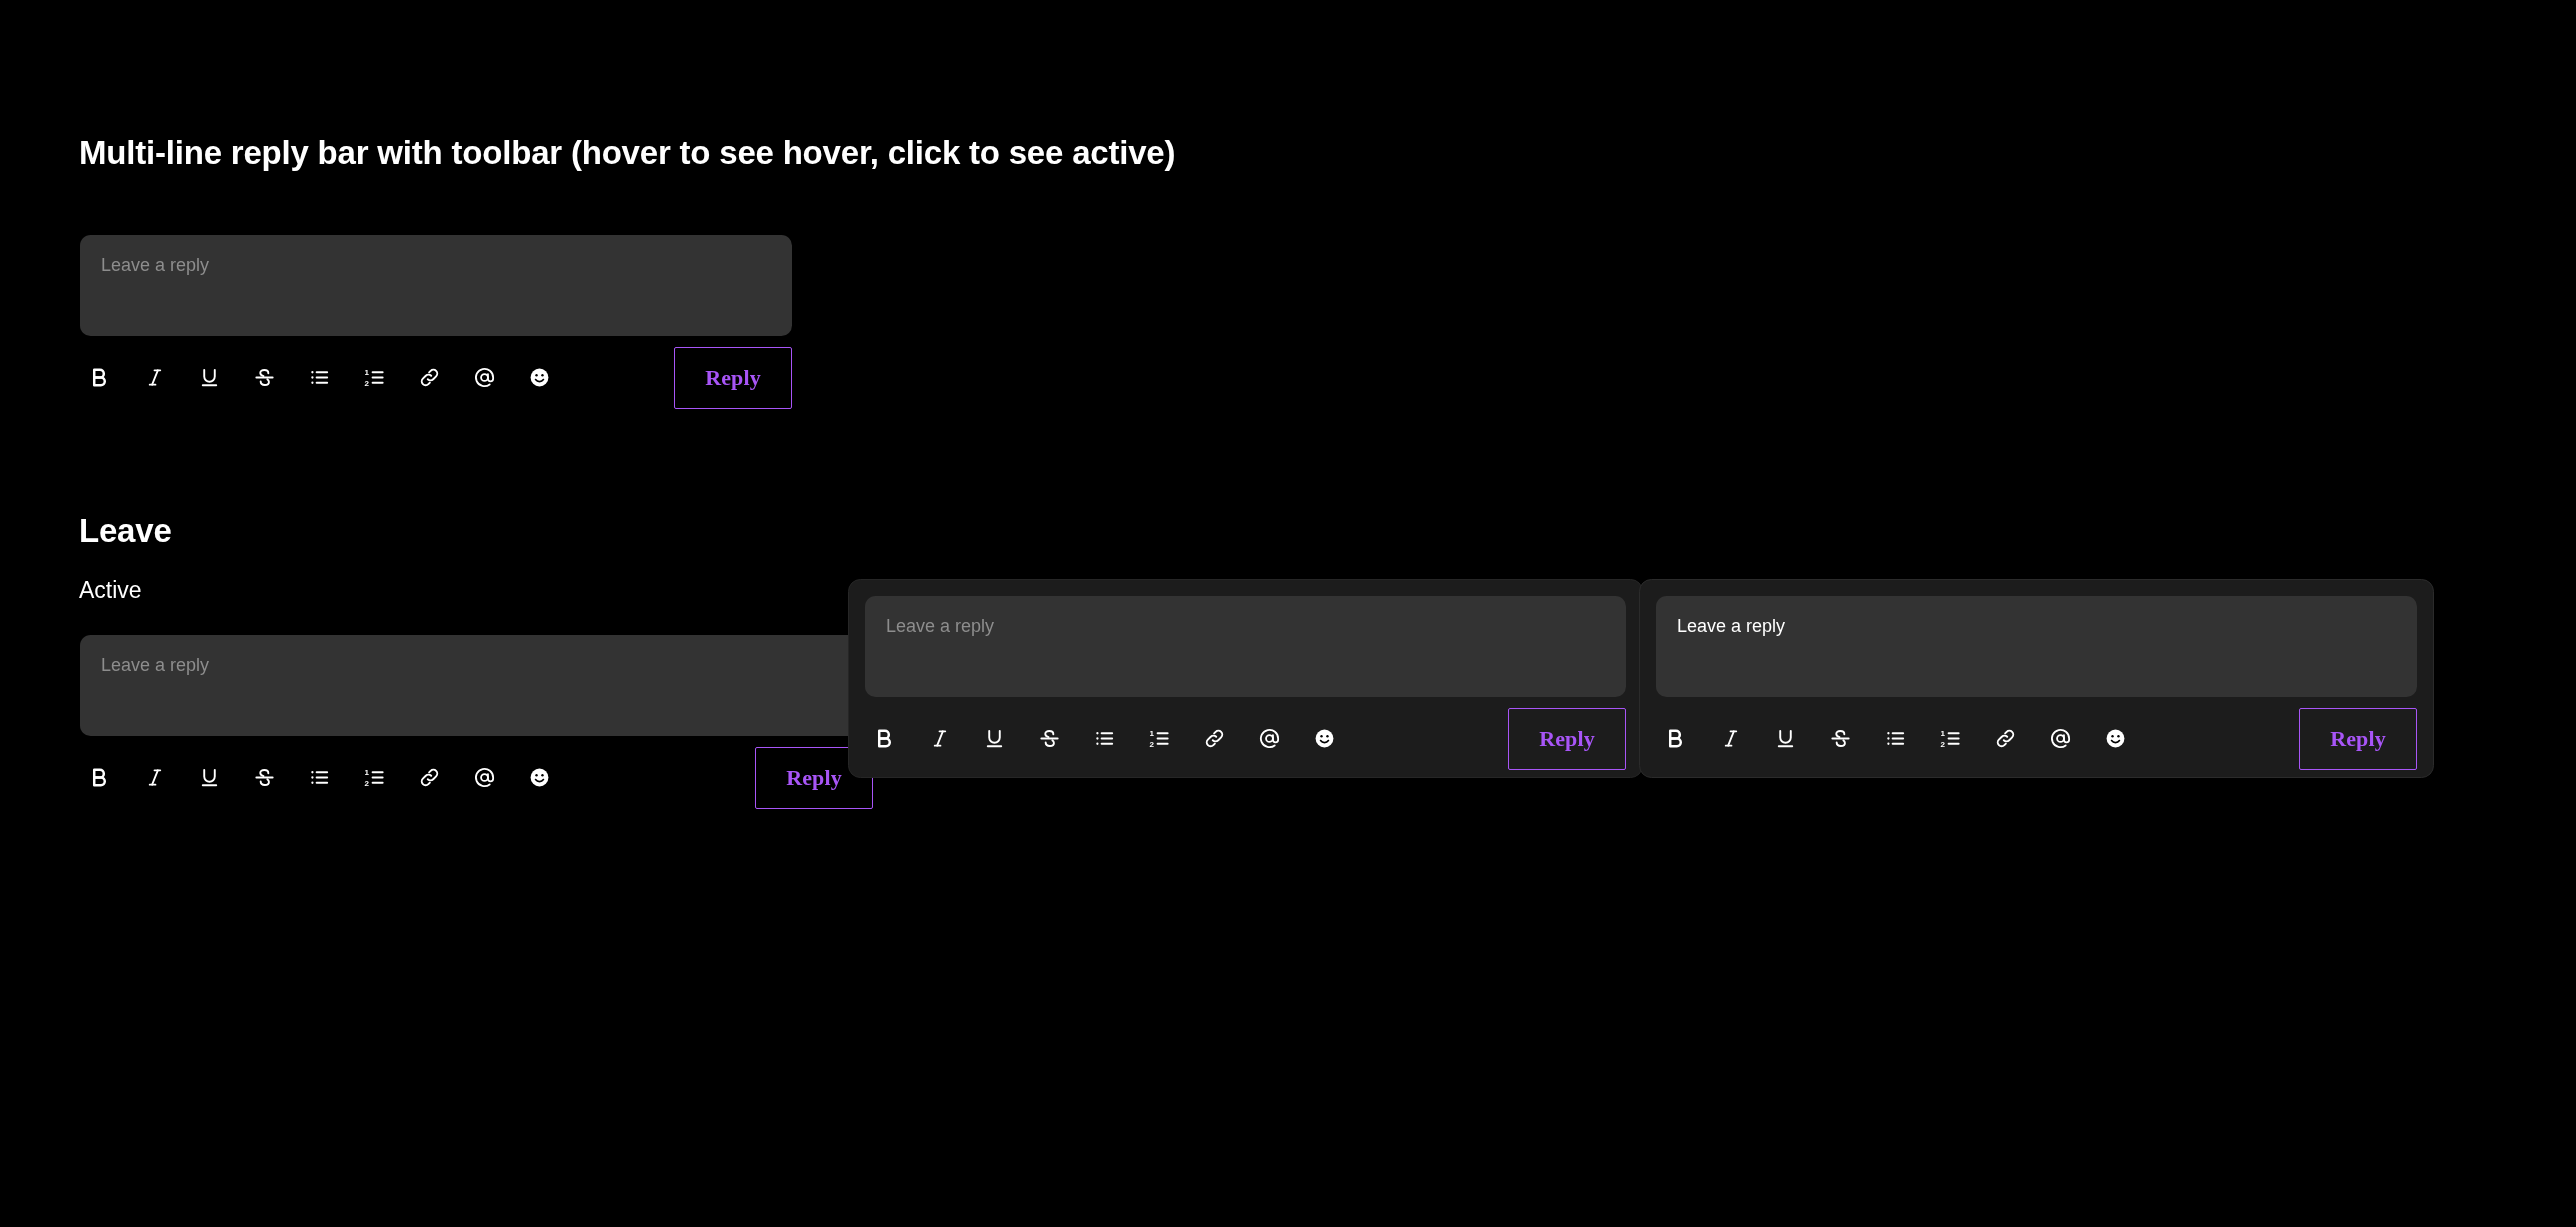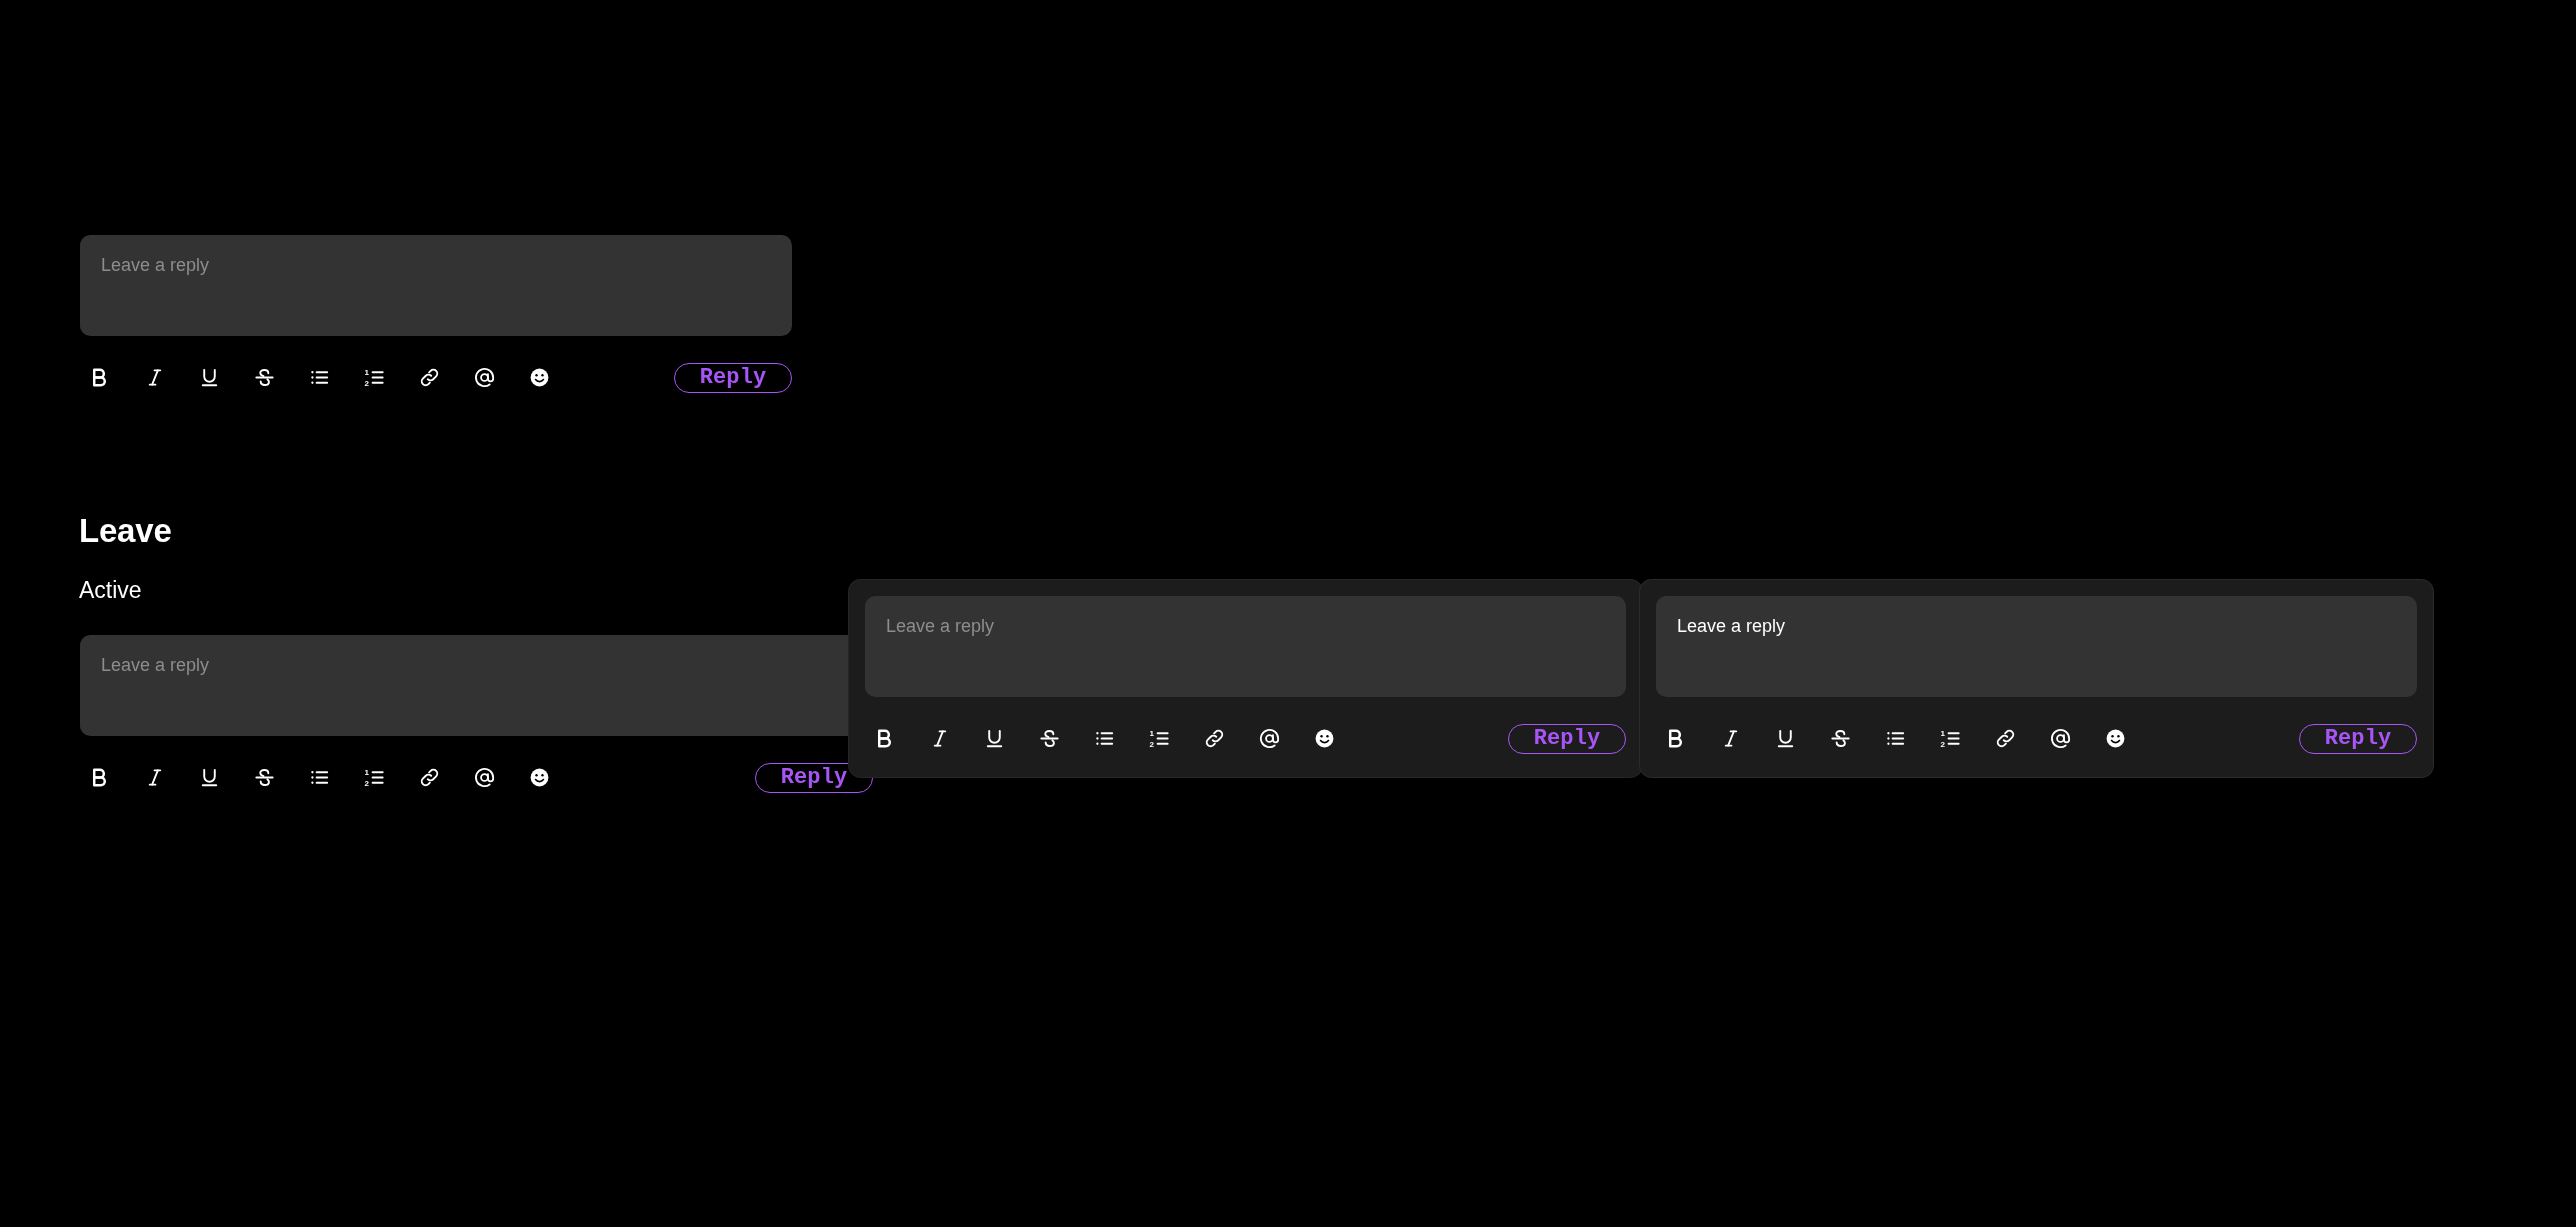--- a/index.html
+++ b/index.html
@@ -131,43 +131,44 @@
     cursor: pointer;
     padding: 0;
     margin-right: 16px;
     flex: 0 0 auto;
   }
   .tool-btn svg { display: block; }
 
   .spacer { flex: 1 1 auto; }
 
   .reply-btn {
-    height: 30px;
+    height: 62px;
     min-width: 118px;
     padding: 0 19.4px;
     background: transparent;
     border: 1.8px solid #a855f7;
-    border-radius: 16px;
+    border-radius: 2px;
     color: #a855f7;
-    font-family: Liberation Mono, monospace;
+    font-family: Liberation Serif, serif;
     font-size: 22px;
     font-weight: 700;
     letter-spacing: 0.1px;
     cursor: pointer;
     display: flex;
     align-items: center;
     justify-content: center;
     flex: 0 0 auto;
   }
 </style>
 </head>
 <body>
 
 <div class="page">
 
+  <h1 class="demo-title">Multi-line reply bar with toolbar (hover to see hover, click to see active)</h1>
 
   <div class="demo-wrap">
     <div class="replybar">
       <textarea class="field" placeholder="Leave a reply" style=""></textarea>
       <div class="toolbar">
         <button class="tool-btn">
           <span>
             <svg width="23" height="23" viewBox="0 0 24 24" fill="none" stroke="#ffffff" stroke-width="2.6" stroke-linecap="round" stroke-linejoin="round">
                 <path d="M6.5 4h6a4 4 0 0 1 0 8h-6z"></path>
                 <path d="M6.5 12h7a4 4 0 0 1 0 8h-7z"></path>

